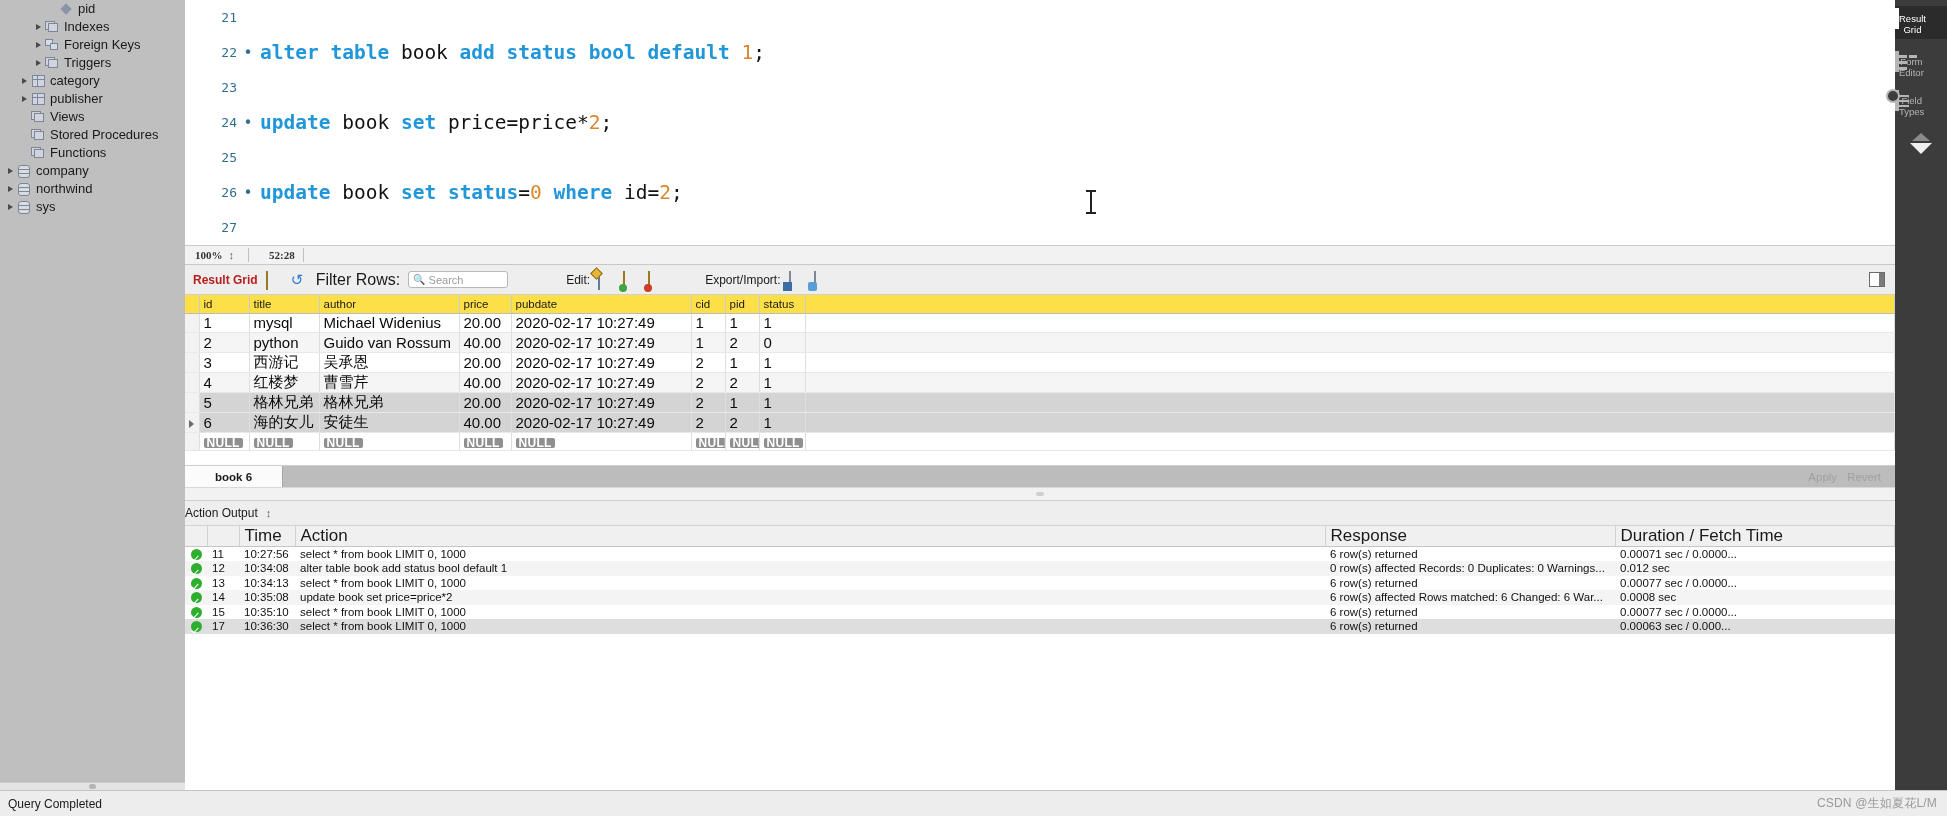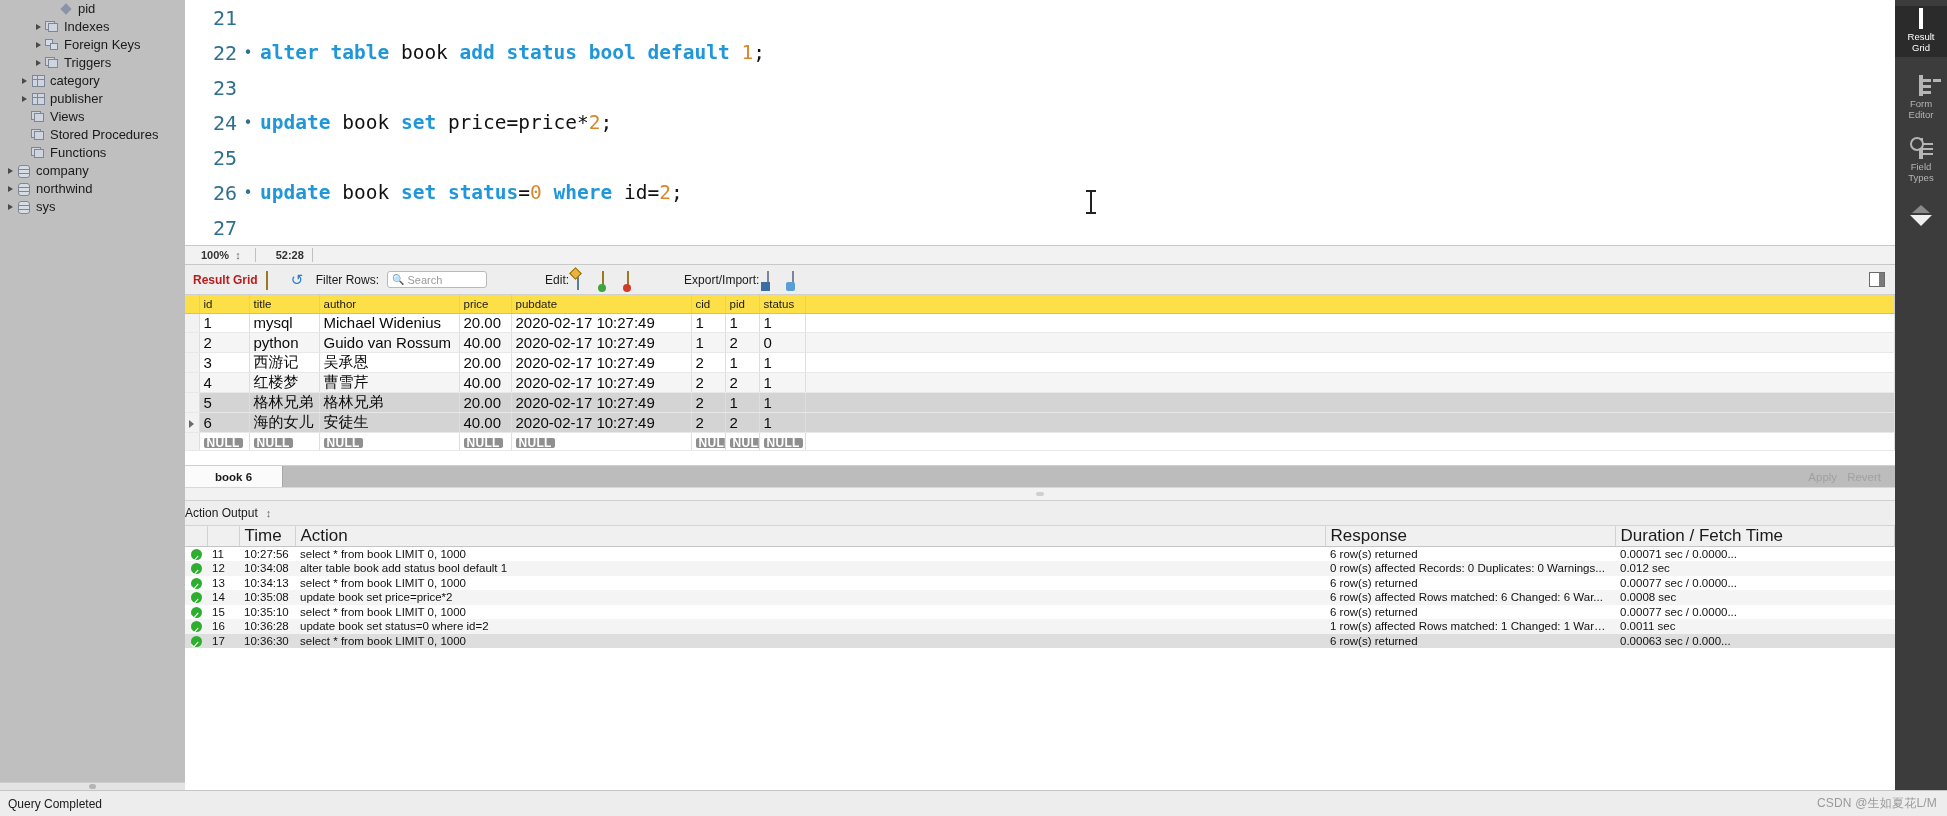--- a/index.html
+++ b/index.html
@@ -73,63 +73,63 @@
   .editor {
     background:#ffffff; height:245px; flex:0 0 245px;
     position:relative; overflow:hidden;
     font-family: "DejaVu Sans Mono", monospace;
     font-size: 19.5px;
   }
   .code-line { display:flex; height:35px; align-items:center; white-space:pre; }
   .ln {
     width:55px; flex:0 0 55px; text-align:right;
     color:#2f6f8f; padding-right:3px;
-    font-size:20px; user-select:none;
+    font-size:13px; user-select:none;
   }
   .bullet { width:16px; flex:0 0 16px; text-align:center; color:#2f6f8f; font-size:15px; }
   .code-txt { padding-left:4px; letter-spacing:0px; }
   .kw { color:#2196d9; font-weight:bold; }
   .num { color:#d9872c; }
   .pl { color:#111111; }
   .ibeam {
     position:absolute; left:905px; top:192px;
     width:2px; height:20px; background:#222;
   }
   .ibeam:before, .ibeam:after {
     content:""; position:absolute; left:-4px; width:10px; height:2px; background:#222;
   }
   .ibeam:before { top:-2px; }
   .ibeam:after { bottom:-2px; }
 
   
   .editor-status {
     height:20px; flex:0 0 20px; background:#f2f2f2;
     border-top:1px solid #c8c8c8; border-bottom:1px solid #c8c8c8;
-    display:flex; align-items:center; font-size:11px; color:#333; padding-left:16px;
+    display:flex; align-items:center; font-size:11px; color:#333; padding-left:10px;font-family:Liberation Serif, serif;
   }
   .zoom-val { font-weight:bold; font-size:11px; }
   .spin { margin:0 6px; color:#666; font-size:11px; }
   .vsep { width:1px; height:14px; background:#c0c0c0; margin:0 8px; }
   .pos-val { font-weight:bold; font-size:11px;margin-left:12px; }
 
   
   .res-toolbar {
     height:30px; flex:0 0 30px; background:#eeeeee;
     display:flex; align-items:center; padding-left:8px; gap:8px;
     border-bottom:1px solid #d0d0d0; position:relative;
   }
   .rg-label { font-size:12px; font-weight:bold; color:#b91c1c; }
   .tb-ico { width:17px; height:16px; display:inline-block; position:relative; }
   .ico-grid3 {
     width:11px; height:14px; background:
       linear-gradient(to right,#e8b53a 0 3px,#fff 3px 4px,#e8b53a 4px 7px,#fff 7px 8px,#e8b53a 8px 11px);
     border:1px solid #9a7a20;
   }
   .ico-refresh { font-size:15px; color:#2c7fd0; line-height:1; }
-  .fr-label { font-size:12px; color:#1a1a1a; }
+  .fr-label { font-size:16px; color:#1a1a1a; }
   .search-box {
     width:100px; height:17px; background:#fff; border:1px solid #b9b9b9; border-radius:3px;
     display:flex; align-items:center; padding:0 4px; gap:3px;
   }
   .search-box .mg { font-size:10px; color:#8a8a8a; }
   .search-box .ph { font-size:11px; color:#9b9b9b; }
   .edit-label { font-size:12px; color:#1a1a1a; margin-left:50px; }
   .ico-pencil { width:16px;height:14px;background:#bfe0f0;border:1px solid #5a7f96; position:relative;}
   .ico-pencil:after{content:"";position:absolute;right:-2px;top:-3px;width:7px;height:7px;background:#e8b53a;transform:rotate(45deg);border:1px solid #8a6a18;}
   .ico-rowadd { width:16px;height:14px;background:#e8d28a;border:1px solid #9a7a20;position:relative;}
@@ -225,21 +225,21 @@
     content:""; position:absolute; left:2.5px; top:4.5px; width:3px;height:5.5px;
     border:solid #fff; border-width:0 1.6px 1.6px 0; transform:rotate(42deg);
   }
 
   
   .rail {
     width:52px; flex:0 0 52px; background:#3c3c3c;
     display:flex; flex-direction:column; align-items:center;
     padding-top:6px; color:#b5b5b5;
   }
-  .rail-item { display:flex; flex-direction:column; align-items:center; margin-bottom:20px; width:52px; }
+  .rail-item { display:flex; flex-direction:row; align-items:flex-start; margin-bottom:14px; width:52px; }
   .rail-item.active { color:#ffffff; background:#2b2b2b; padding:4px 0 4px 0;}
   .rail-lbl { font-size:9.5px; text-align:center; line-height:11px; margin-top:3px; }
   .rail-ico-grid {
     width:24px;height:22px;border:2px solid currentColor;
     background:
       linear-gradient(to bottom, transparent 0 4px, currentColor 4px 5px, transparent 5px 9px, currentColor 9px 10px, transparent 10px 14px, currentColor 14px 15px, transparent 15px 22px),
       linear-gradient(to right, transparent 0 7px, currentColor 7px 8px, transparent 8px 14px, currentColor 14px 15px, transparent 15px 24px);
   }
   .rail-ico-form {
     width:24px;height:20px;border:2px solid currentColor; position:relative;
@@ -631,28 +631,20 @@
                 <td>0.0008 sec</td>
               </tr>
               <tr class="ao-odd">
                 <td class="ao-ico"><span class="ok-dot"></span></td>
                 <td>15</td>
                 <td>10:35:10</td>
                 <td>select * from book LIMIT 0, 1000</td>
                 <td>6 row(s) returned</td>
                 <td>0.00077 sec / 0.0000...</td>
               </tr>
-              <tr class="ao-even">
-                <td class="ao-ico"><span class="ok-dot"></span></td>
-                <td>16</td>
-                <td>10:36:28</td>
-                <td>update book set status=0 where id=2</td>
-                <td>1 row(s) affected Rows matched: 1  Changed: 1  Warni...</td>
-                <td>0.0011 sec</td>
-              </tr>
               <tr class="ao-last">
                 <td class="ao-ico"><span class="ok-dot"></span></td>
                 <td>17</td>
                 <td>10:36:30</td>
                 <td>select * from book LIMIT 0, 1000</td>
                 <td>6 row(s) returned</td>
                 <td>0.00063 sec / 0.000...</td>
               </tr>
             </tbody>
           </table>

